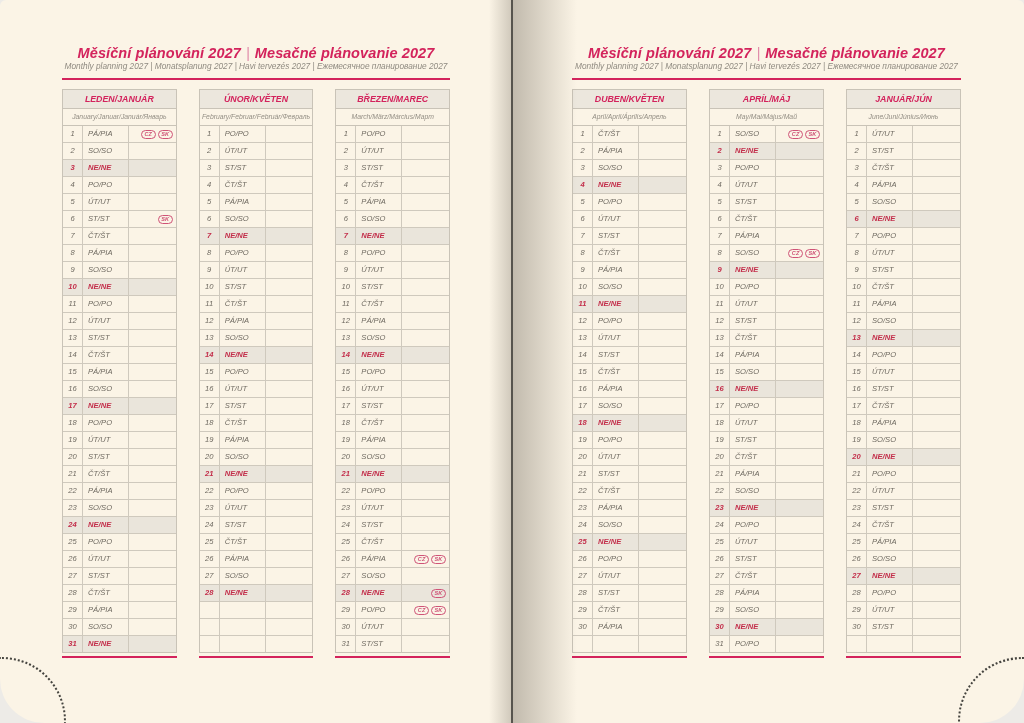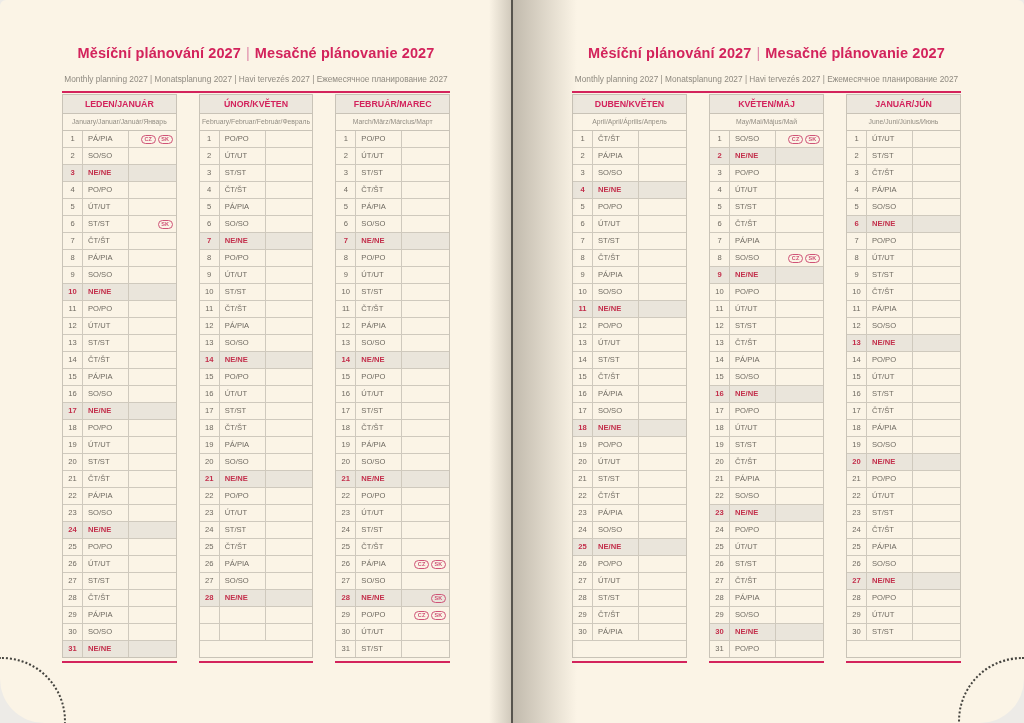--- a/index.html
+++ b/index.html
@@ -1,49 +1,49 @@
 <!DOCTYPE html>
 <html><head>
 <meta charset="utf-8">
 <style>
   html,body{margin:0;padding:0;}
   body{
     width:1024px;height:723px;overflow:hidden;position:relative;
     background:#edebe7;font-family:"Liberation Sans",sans-serif;
     -webkit-font-smoothing:antialiased;
   }
-  .book{position:absolute;inset:0;display:flex;}
+  .book{position:absolute;inset:0;display:flex;font-style:italic;}
   .page{width:511px;height:723px;background:#fbf4e6;position:relative;overflow:hidden;box-sizing:border-box;}
   .page.left{border-bottom-left-radius:44px;border-top-left-radius:6px;}
   .page.right{border-bottom-right-radius:44px;border-top-right-radius:6px;}
   .spine{width:2px;height:723px;background:#57544e;}
   .page.left::after{content:"";position:absolute;top:0;bottom:0;right:0;width:22px;
     background:linear-gradient(to right,rgba(100,92,80,0),rgba(100,92,80,0.28));pointer-events:none;z-index:6;}
   .page.right::before{content:"";position:absolute;top:0;bottom:0;left:0;width:64px;
     background:linear-gradient(to right,rgba(100,92,80,0.38),rgba(100,92,80,0));pointer-events:none;z-index:6;}
   .corner-arc{position:absolute;width:124px;height:124px;border:2.5px dotted #45443f;border-radius:50%;z-index:7;}
   .page.left .corner-arc{left:-62px;bottom:-62px;}
   .page.right .corner-arc{right:-62px;bottom:-62px;}
 
   .content{position:absolute;top:0;left:0;right:0;padding:45px 61px 0 62px;}
   .page.right .content{padding:45px 63px 0 59px;}
 
   .p-title{text-align:center;color:#d3235c;font-weight:bold;font-size:14.5px;letter-spacing:0.1px;white-space:nowrap;}
   .p-title .sep{color:#e08caa;font-weight:normal;padding:0 5px;}
-  .p-sub{text-align:center;color:#8f8a80;font-size:8.3px;margin-top:13px;white-space:nowrap;}
+  .p-sub{text-align:center;color:#8f8a80;font-size:8.3px;margin-top:0;white-space:nowrap;}
   .p-rule{height:2px;background:#d3235c;margin-top:7px;}
-  .months-row{display:flex;gap:22px;margin-top:1px;}
+  .months-row{display:flex;gap:22px;margin-top:9px;}
   .month-block{flex:1;min-width:0;}
   .month{border:1px solid #c9c3b7;background:#fbf4e6;}
   .m-name{height:18px;line-height:18px;text-align:center;background:#ece7dd;color:#d3235c;
     font-weight:bold;font-size:8.8px;border-bottom:1px solid #c9c3b7;white-space:nowrap;}
   .m-langs{height:16px;line-height:16px;text-align:center;color:#938e84;font-size:6.8px;
     border-bottom:1px solid #c9c3b7;white-space:nowrap;}
   .day-row{display:flex;height:16px;border-bottom:1px solid #cfc9bd;font-size:7.6px;color:#6f6a61;}
-  .day-row:last-child{border-bottom:none;align-items:center;}
+  .day-row:last-child{border-bottom:none;}
   .c-num{width:20px;border-right:1px solid #cfc9bd;text-align:center;line-height:16px;box-sizing:border-box;}
   .c-day{width:46px;border-right:1px solid #cfc9bd;line-height:16px;padding-left:5px;box-sizing:border-box;white-space:nowrap;}
   .c-note{flex:1;display:flex;align-items:center;justify-content:flex-end;gap:2px;padding-right:3px;}
   .day-row.sunday{background:#eae5db;}
   .day-row.sunday .c-num,.day-row.sunday .c-day{color:#c32f4b;font-weight:bold;}
   .badge{display:inline-block;border:1px solid #cf5377;color:#cf5377;font-size:5.5px;font-weight:bold;
     line-height:7px;padding:0 2.5px;border-radius:6px;letter-spacing:0.2px;}
   .m-underline{height:2px;background:#d3235c;margin-top:3px;}
 </style>
 </head>
@@ -387,21 +387,21 @@
                   <div class="c-day"></div>
                   <div class="c-note"></div>
                 </div>
               </div>
     </div>
     <div class="m-underline"></div>
   </div>
 
   <div class="month-block">
     <div class="month">
-      <div class="m-name">FEBRUÁR/MAREC</div>
+      <div class="m-name">BŘEZEN/MAREC</div>
       <div class="m-langs">March/März/Március/Март</div>
       <div class="m-rows">
                 <div class="day-row">
                   <div class="c-num">1</div>
                   <div class="c-day">PO/PO</div>
                   <div class="c-note"></div>
                 </div>
                 <div class="day-row">
                   <div class="c-num">2</div>
                   <div class="c-day">ÚT/UT</div>
@@ -737,21 +737,21 @@
                   <div class="c-day"></div>
                   <div class="c-note"></div>
                 </div>
               </div>
     </div>
     <div class="m-underline"></div>
   </div>
 
   <div class="month-block">
     <div class="month">
-      <div class="m-name">KVĚTEN/MÁJ</div>
+      <div class="m-name">APRÍL/MÁJ</div>
       <div class="m-langs">May/Mai/Május/Май</div>
       <div class="m-rows">
                 <div class="day-row">
                   <div class="c-num">1</div>
                   <div class="c-day">SO/SO</div>
                   <div class="c-note">
                     <span class="badge">CZ</span>
                     <span class="badge">SK</span>
                   </div>
                 </div>

